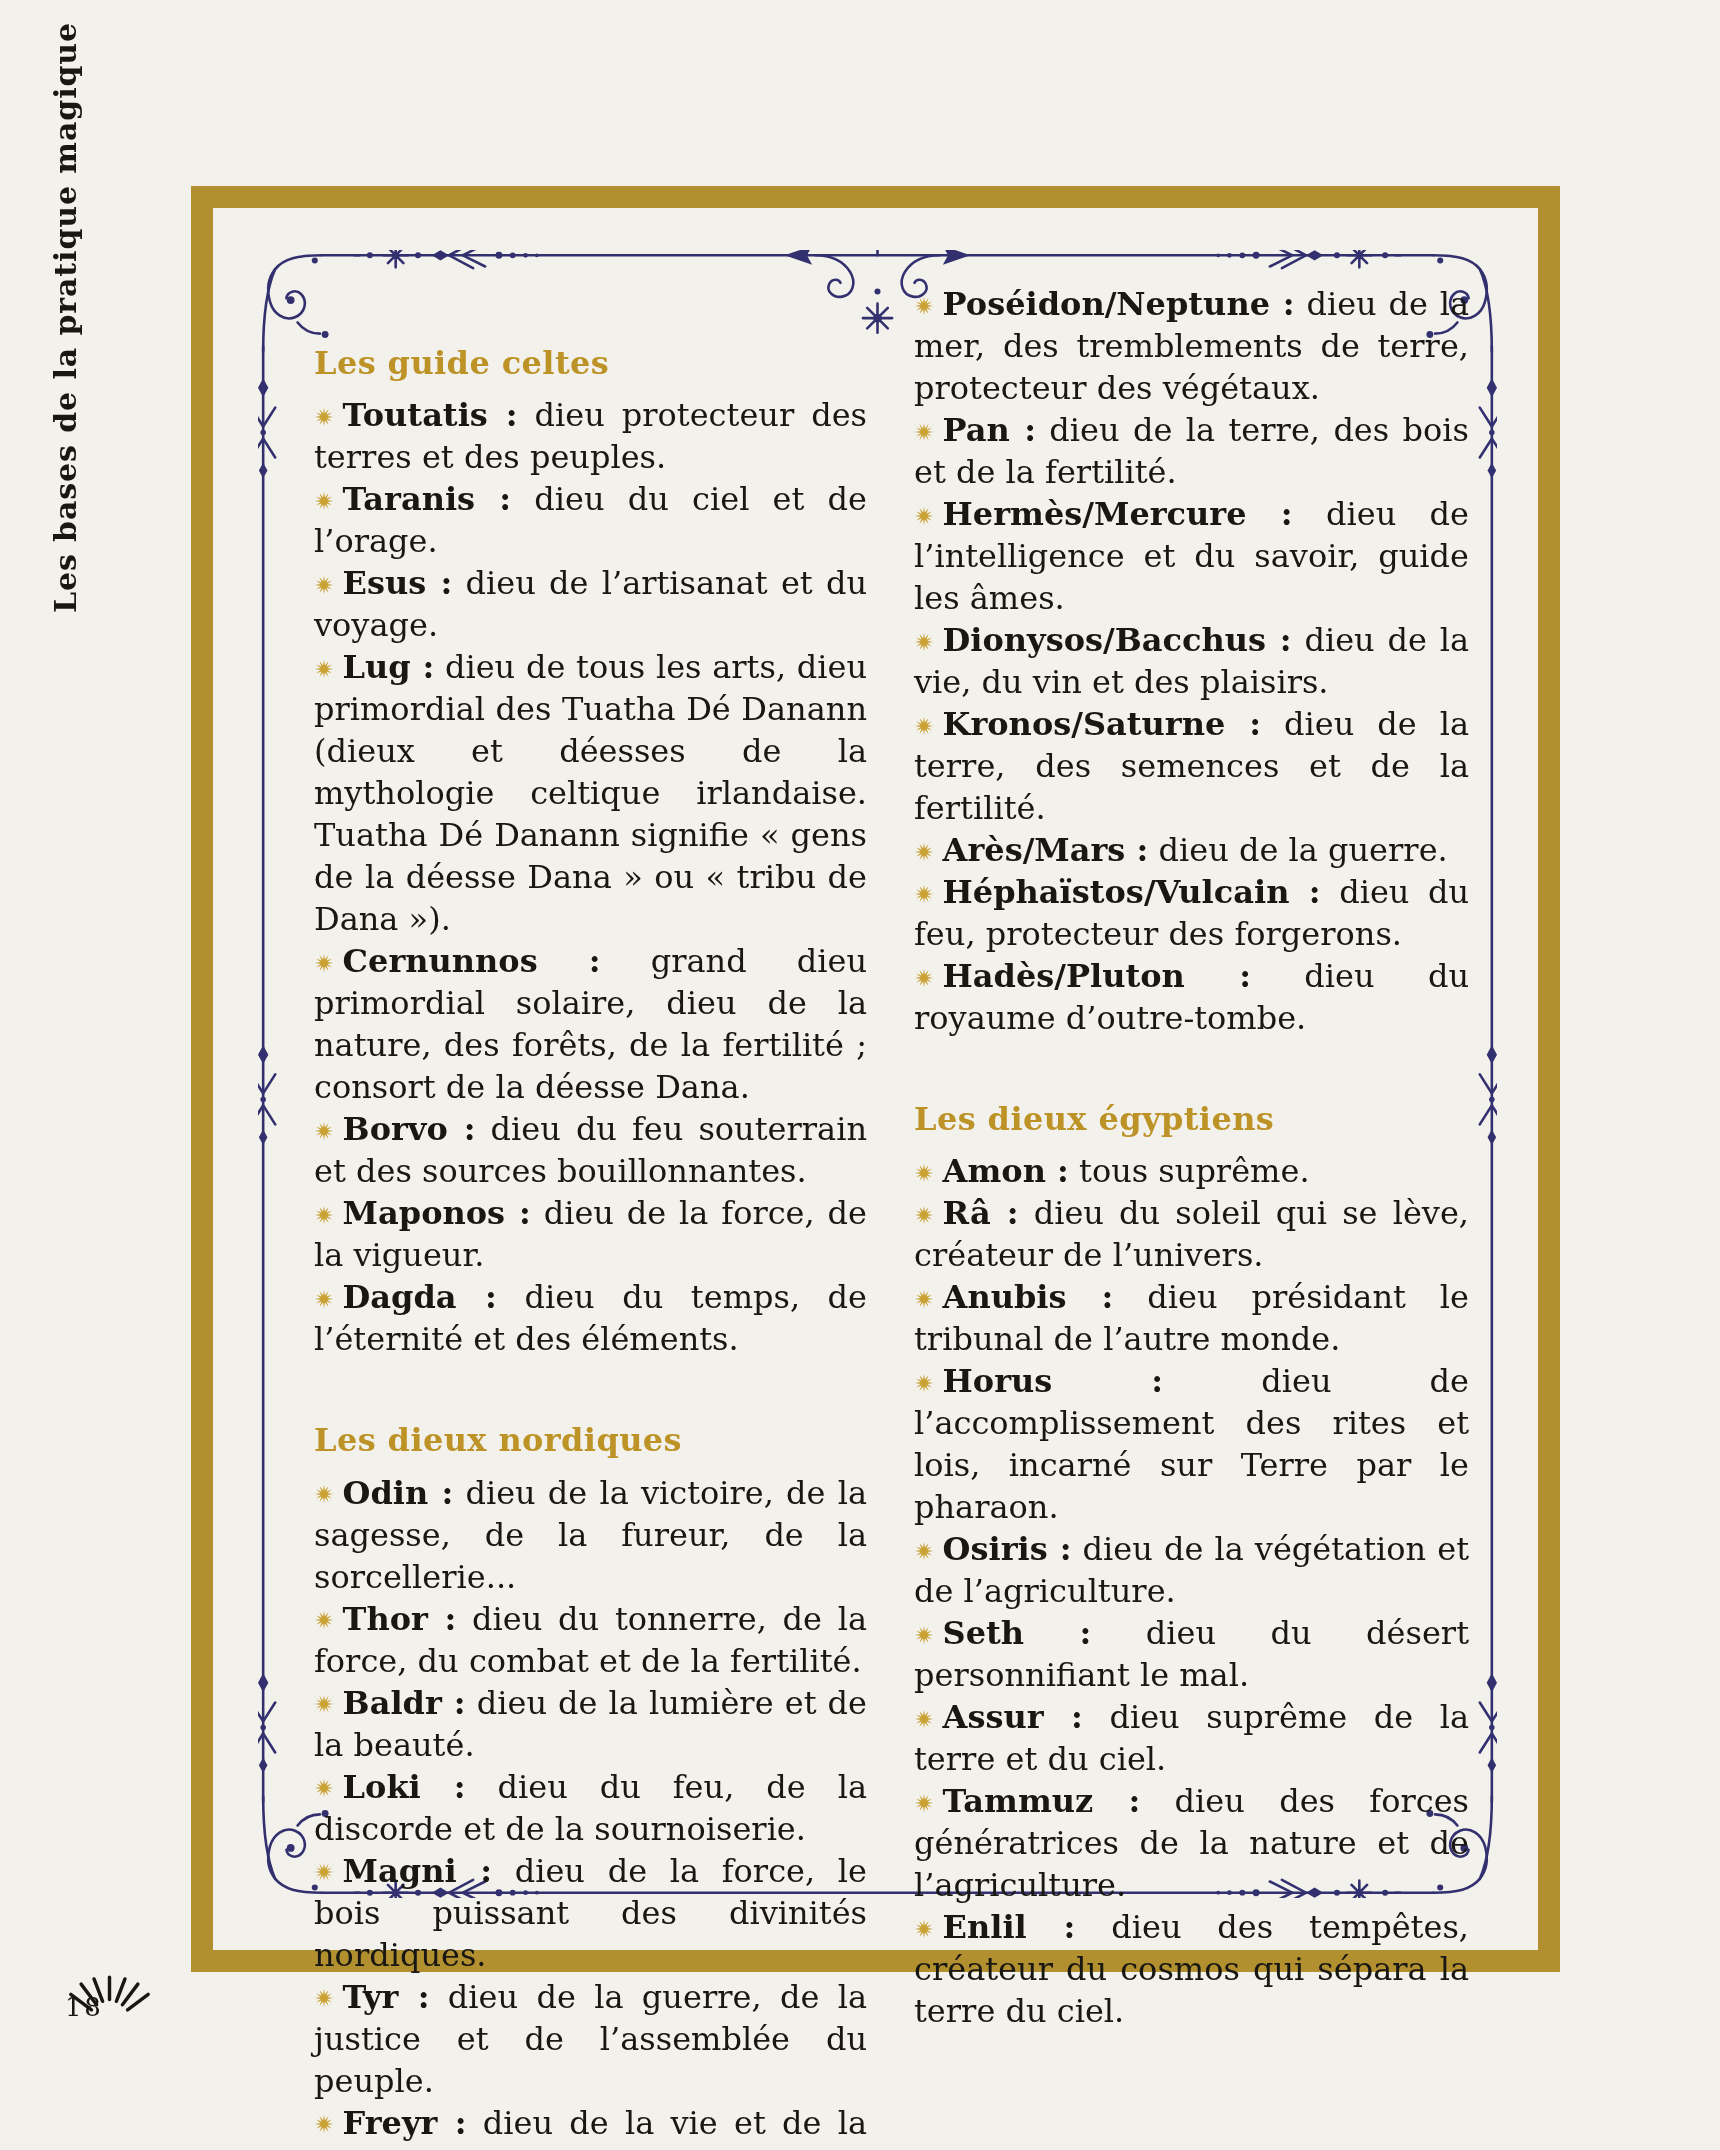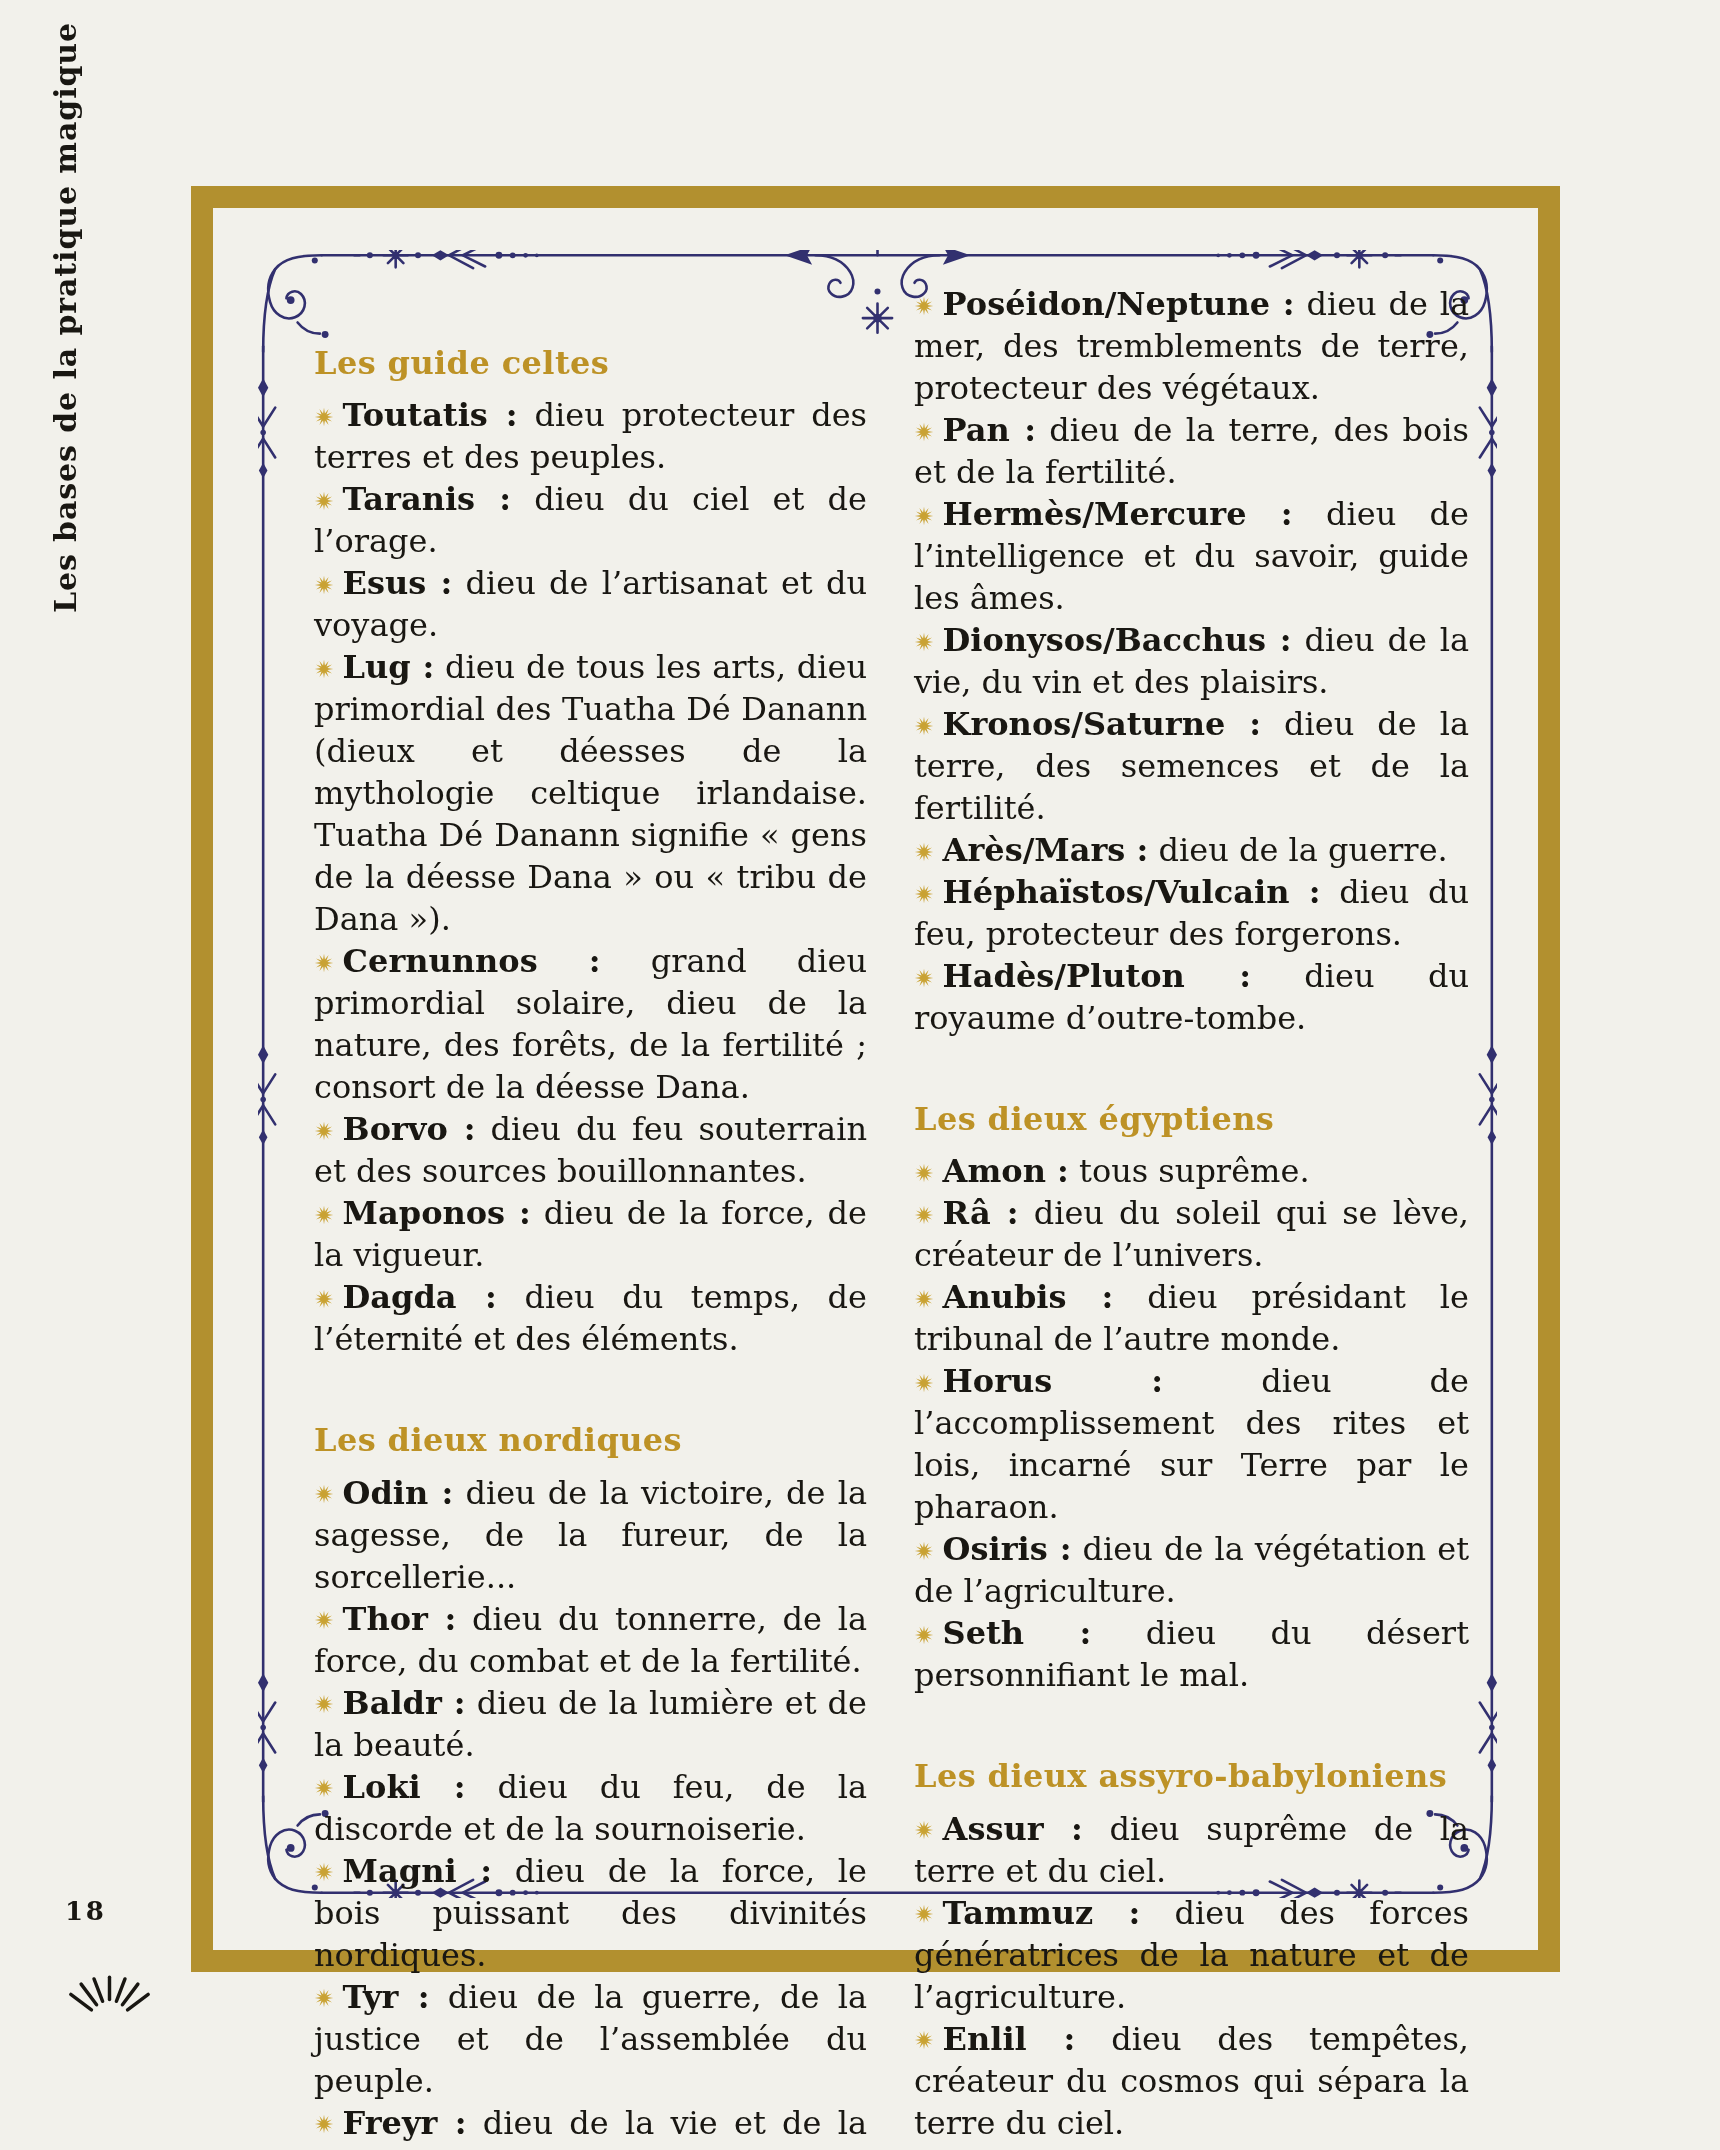--- a/index.html
+++ b/index.html
@@ -40,21 +40,21 @@
     margin:60px 0 10.3px 0;letter-spacing:0.4px;
   }
   .entry{
     margin:0;font-size:32px;line-height:42px;text-align:justify;
   }
   .entry .star{display:inline-block;vertical-align:-0.9px;margin:0 8.6px 0 0;color:var(--bullet-gold)}
   .god-name{font-weight:700}
   
   .footer-rays{position:absolute;left:45px;top:1960px;color:var(--ink)}
   .page-number{
-    position:absolute;left:65px;top:1896px;font-size:26px;font-weight:700;letter-spacing:2.6px;
+    position:absolute;left:65px;top:1992px;font-size:26px;font-weight:400;letter-spacing:2.6px;
   }
   svg .ln{stroke:currentColor;stroke-width:3;fill:none;stroke-linecap:round}
   svg .fl{fill:currentColor;stroke:none}
 </style>
 </head>
 <body>
 
 <div class="side-title">Les bases de la pratique magique</div>
 
 <div class="gold-frame"></div>
@@ -234,21 +234,20 @@
             <polygon points="12.00,1.00 13.09,7.94 17.50,2.47 14.97,9.03 21.53,6.50 16.06,10.91 23.00,12.00 16.06,13.09 21.53,17.50 14.97,14.97 17.50,21.53 13.09,16.06 12.00,23.00 10.91,16.06 6.50,21.53 9.03,14.97 2.47,17.50 7.94,13.09 1.00,12.00 7.94,10.91 2.47,6.50 9.03,9.03 6.50,2.47 10.91,7.94" fill="currentColor"></polygon>
           </svg><b class="god-name">Horus&nbsp;:</b> <span class="god-desc">dieu de l’accomplissement des rites et lois, incarné sur Terre par le pharaon.</span></p>
         <p class="entry"><svg viewBox="0 0 24 24" width="20" height="20" class="star">
             <polygon points="12.00,1.00 13.09,7.94 17.50,2.47 14.97,9.03 21.53,6.50 16.06,10.91 23.00,12.00 16.06,13.09 21.53,17.50 14.97,14.97 17.50,21.53 13.09,16.06 12.00,23.00 10.91,16.06 6.50,21.53 9.03,14.97 2.47,17.50 7.94,13.09 1.00,12.00 7.94,10.91 2.47,6.50 9.03,9.03 6.50,2.47 10.91,7.94" fill="currentColor"></polygon>
           </svg><b class="god-name">Osiris&nbsp;:</b> <span class="god-desc">dieu de la végétation et de l’agriculture.</span></p>
         <p class="entry"><svg viewBox="0 0 24 24" width="20" height="20" class="star">
             <polygon points="12.00,1.00 13.09,7.94 17.50,2.47 14.97,9.03 21.53,6.50 16.06,10.91 23.00,12.00 16.06,13.09 21.53,17.50 14.97,14.97 17.50,21.53 13.09,16.06 12.00,23.00 10.91,16.06 6.50,21.53 9.03,14.97 2.47,17.50 7.94,13.09 1.00,12.00 7.94,10.91 2.47,6.50 9.03,9.03 6.50,2.47 10.91,7.94" fill="currentColor"></polygon>
           </svg><b class="god-name">Seth&nbsp;:</b> <span class="god-desc">dieu du désert personnifiant le mal.</span></p>
       </section>
       <section class="section">
-        <h2 class="section-title">Les dieux assyro-babyloniens</h2>
         <p class="entry"><svg viewBox="0 0 24 24" width="20" height="20" class="star">
             <polygon points="12.00,1.00 13.09,7.94 17.50,2.47 14.97,9.03 21.53,6.50 16.06,10.91 23.00,12.00 16.06,13.09 21.53,17.50 14.97,14.97 17.50,21.53 13.09,16.06 12.00,23.00 10.91,16.06 6.50,21.53 9.03,14.97 2.47,17.50 7.94,13.09 1.00,12.00 7.94,10.91 2.47,6.50 9.03,9.03 6.50,2.47 10.91,7.94" fill="currentColor"></polygon>
           </svg><b class="god-name">Assur&nbsp;:</b> <span class="god-desc">dieu suprême de la terre et du ciel.</span></p>
         <p class="entry"><svg viewBox="0 0 24 24" width="20" height="20" class="star">
             <polygon points="12.00,1.00 13.09,7.94 17.50,2.47 14.97,9.03 21.53,6.50 16.06,10.91 23.00,12.00 16.06,13.09 21.53,17.50 14.97,14.97 17.50,21.53 13.09,16.06 12.00,23.00 10.91,16.06 6.50,21.53 9.03,14.97 2.47,17.50 7.94,13.09 1.00,12.00 7.94,10.91 2.47,6.50 9.03,9.03 6.50,2.47 10.91,7.94" fill="currentColor"></polygon>
           </svg><b class="god-name">Tammuz&nbsp;:</b> <span class="god-desc">dieu des forces génératrices de la nature et de l’agriculture.</span></p>
         <p class="entry"><svg viewBox="0 0 24 24" width="20" height="20" class="star">
             <polygon points="12.00,1.00 13.09,7.94 17.50,2.47 14.97,9.03 21.53,6.50 16.06,10.91 23.00,12.00 16.06,13.09 21.53,17.50 14.97,14.97 17.50,21.53 13.09,16.06 12.00,23.00 10.91,16.06 6.50,21.53 9.03,14.97 2.47,17.50 7.94,13.09 1.00,12.00 7.94,10.91 2.47,6.50 9.03,9.03 6.50,2.47 10.91,7.94" fill="currentColor"></polygon>
           </svg><b class="god-name">Enlil&nbsp;:</b> <span class="god-desc">dieu des tempêtes, créateur du cosmos qui sépara la terre du ciel.</span></p>
       </section>

